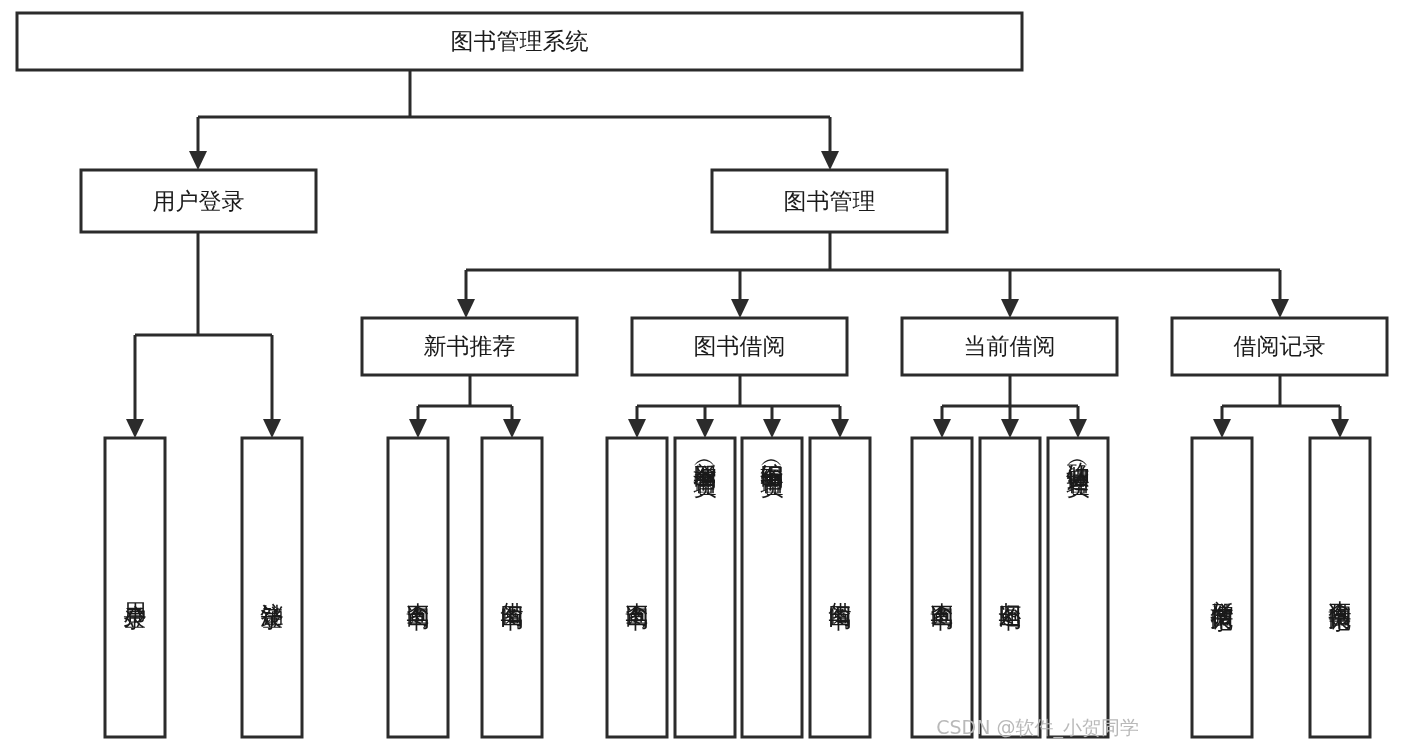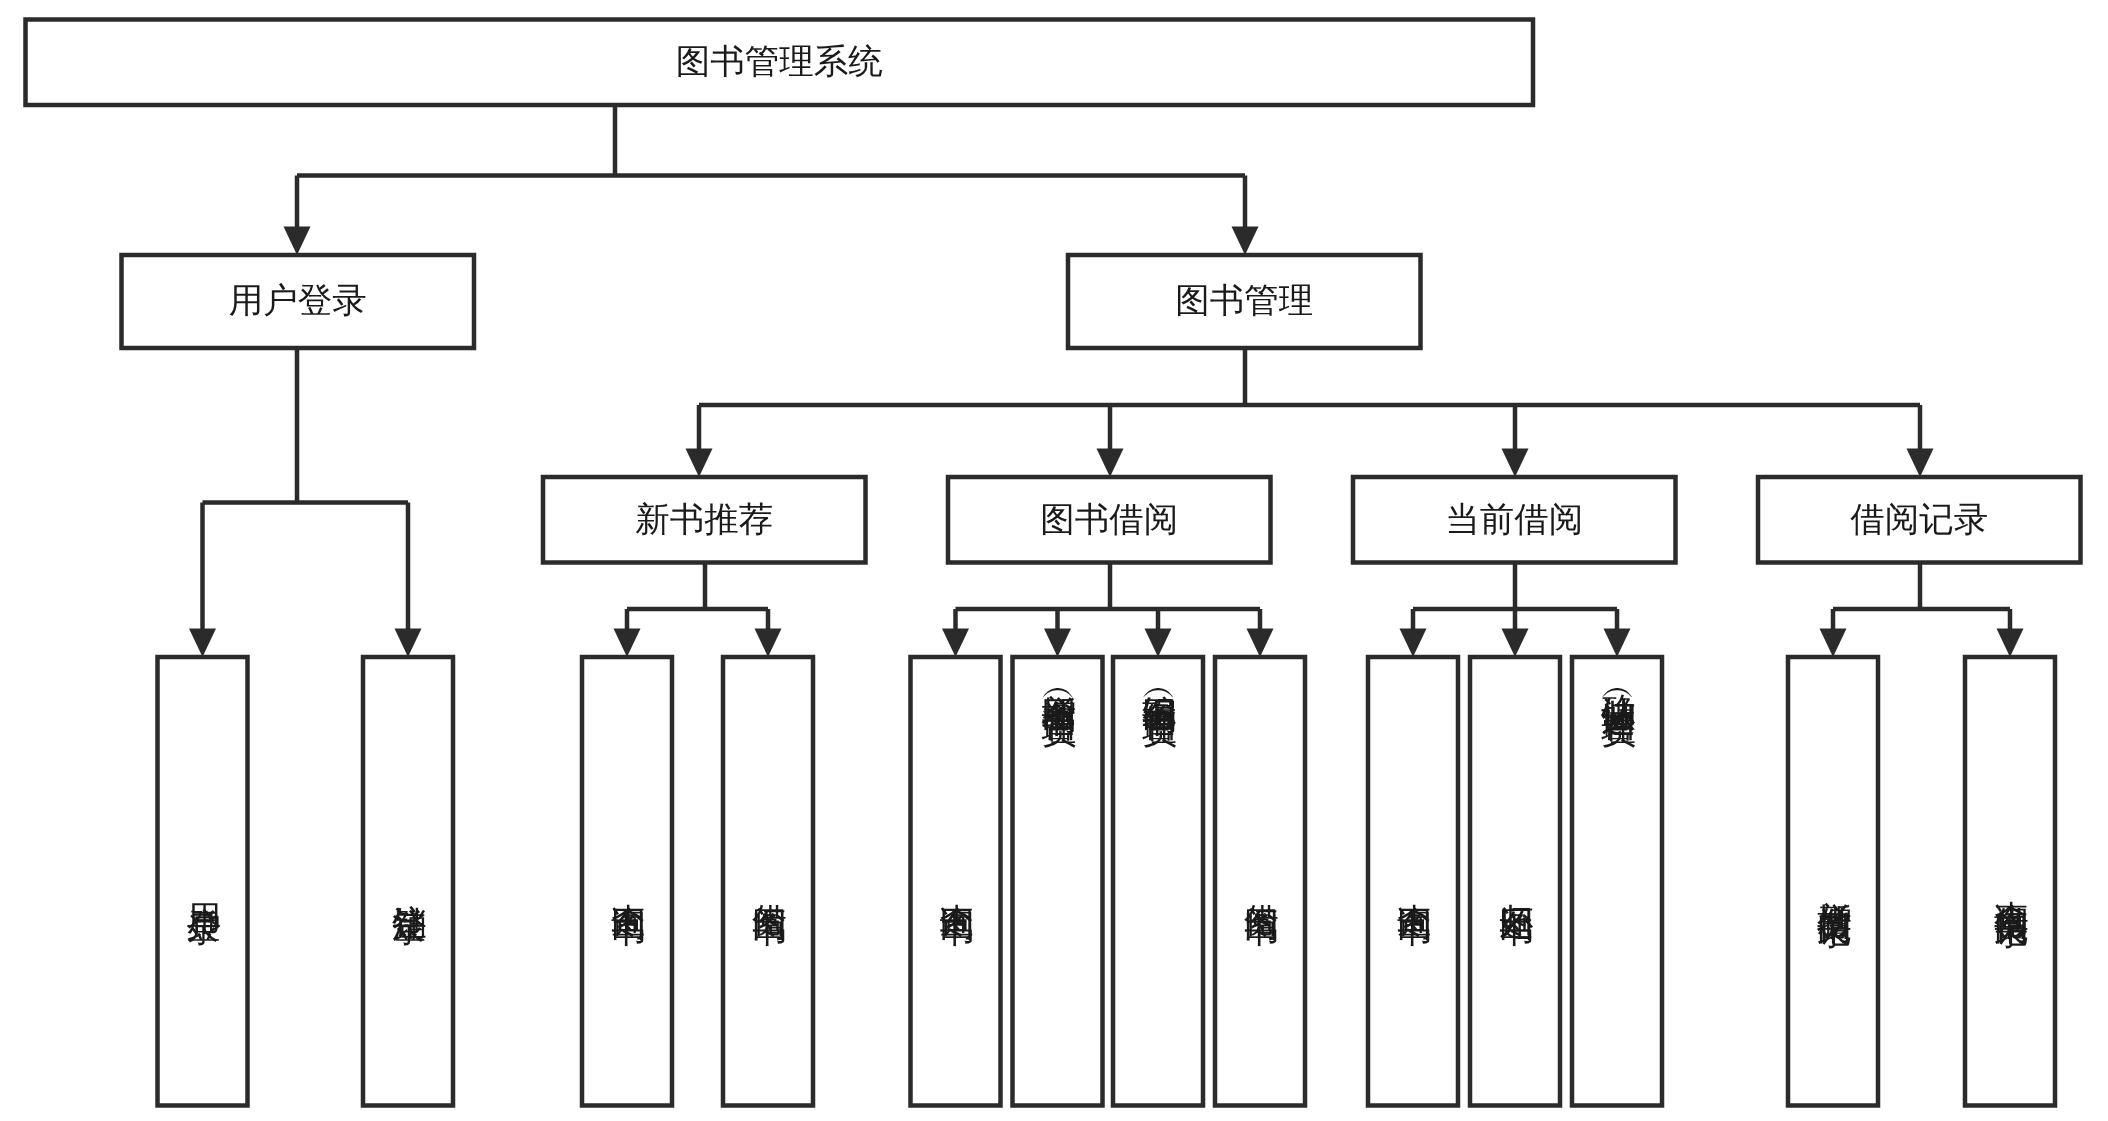--- a/index.html
+++ b/index.html
@@ -175,13 +175,14 @@
       <div class="node-label-v" style="left: 705px; transform: translateX(-50%); top: 444px;">新增图书（管理员）</div>
       <div class="node-label-v" style="left: 772px; transform: translateX(-50%); top: 444px;">编辑图书（管理员）</div>
       <div class="node-label-v" style="left: 840px; transform: translate(-50%, -50%); top: 587.5px;">借阅图书</div>
       <div class="node-label-v" style="left: 942px; transform: translate(-50%, -50%); top: 587.5px;">查询图书</div>
       <div class="node-label-v" style="left: 1010px; transform: translate(-50%, -50%); top: 587.5px;">归还图书</div>
       <div class="node-label-v" style="left: 1078px; transform: translateX(-50%); top: 444px;">确认归还（管理员）</div>
       <div class="node-label-v" style="left: 1222px; transform: translate(-50%, -50%); top: 587.5px;">新增借阅记录</div>
       <div class="node-label-v" style="left: 1340px; transform: translate(-50%, -50%); top: 587.5px;">查询借阅记录</div>
     </div>
 
+  <div class="watermark">CSDN @软件_小贺同学</div>
 </div>
 
 </body></html>

